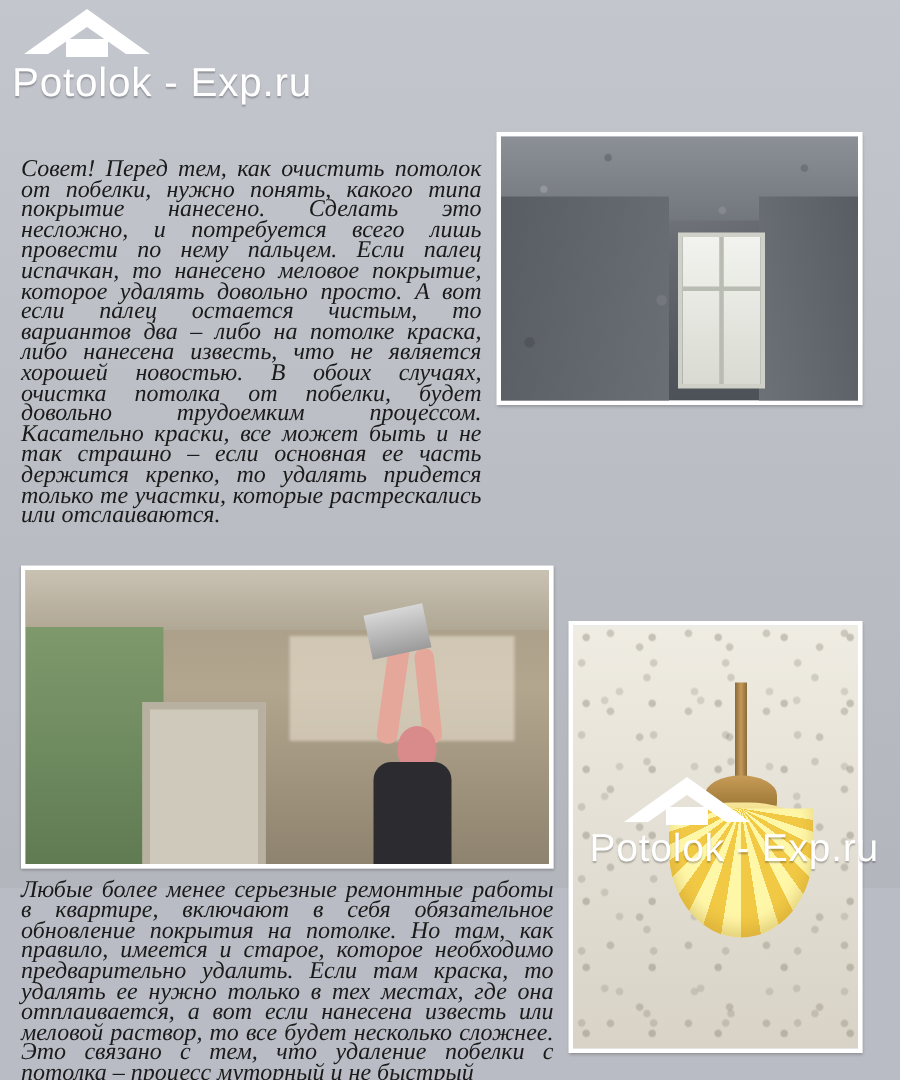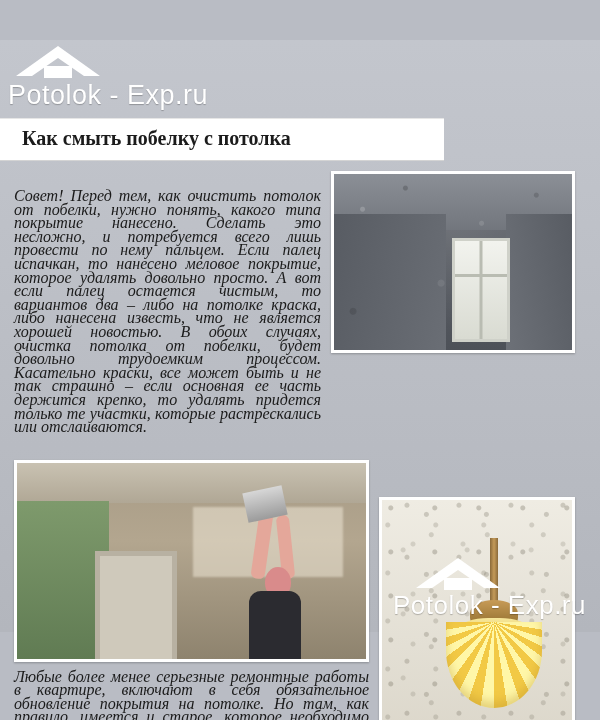--- a/index.html
+++ b/index.html
@@ -15,21 +15,20 @@
     overflow: hidden;
     position: relative;
   }
 
   
   .page {
     width: 600px;
     height: 592px;
     position: relative;
     background: linear-gradient(#c3c6cd, #b3b6bd);
-    margin-top: 40px;
   }
   .brand-top {
     height: 78px;
     position: relative;
     padding-left: 8px;
   }
   .roof-icon {
     position: absolute;
     left: 14px;
     top: 4px;
@@ -281,23 +280,20 @@
   <div class="brand-top">
     <span class="roof-icon">
       <svg width="88" height="40" viewBox="0 0 88 40" aria-hidden="true">
         <path d="M44 2 L86 32 L70 32 L44 14 L18 32 L2 32 Z" fill="#ffffff"></path>
         <rect x="30" y="22" width="28" height="12" fill="#ffffff"></rect>
       </svg>
     </span>
     <span class="brand-text">Potolok - Exp.ru</span>
   </div>
 
-  <div class="title-bar">
-    <h1>Как смыть побелку с потолка</h1>
-  </div>
 
   <div class="content">
 
     <div class="row-1">
       <p class="para first">Совет! Перед тем, как очистить потолок от побелки, нужно понять, какого типа покрытие нанесено. Сделать это несложно, и потребуется всего лишь провести по нему пальцем. Если палец испачкан, то нанесено меловое покрытие, которое удалять довольно просто. А вот если палец остается чистым, то вариантов два – либо на потолке краска, либо нанесена известь, что не является хорошей новостью. В обоих случаях, очистка потолка от побелки, будет довольно трудоемким процессом. Касательно краски, все может быть и не так страшно – если основная ее часть держится крепко, то удалять придется только те участки, которые растрескались или отслаиваются.</p>
 
       <div class="photo ph-ceiling">
         <div class="ceil"></div>
         <div class="wall-l"></div>
         <div class="wall-r"></div>

